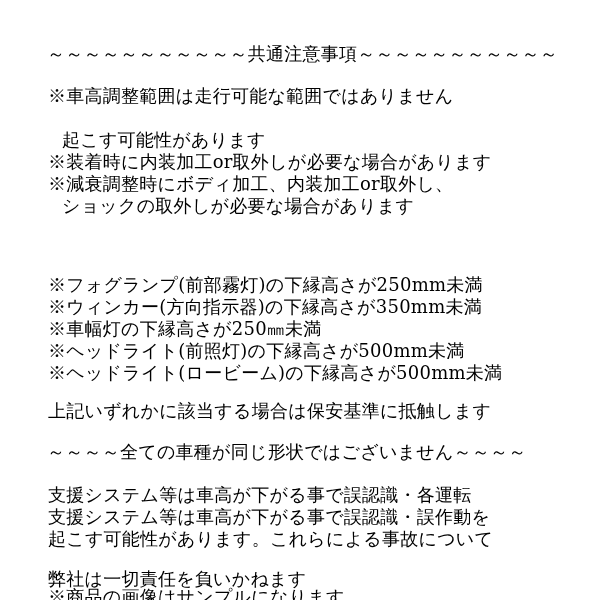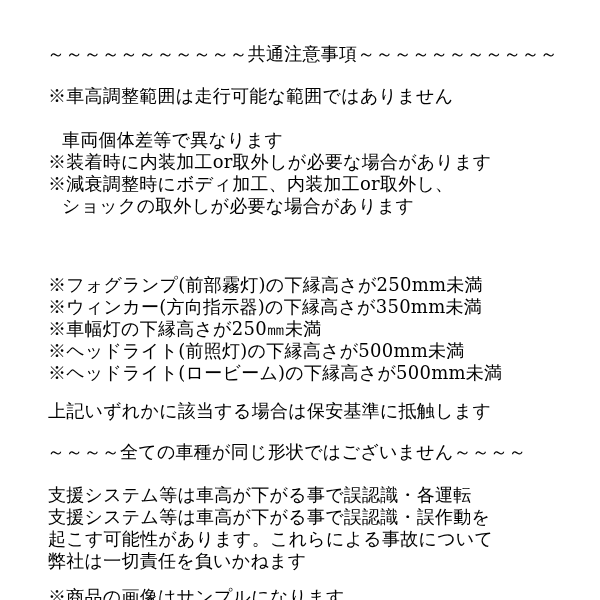--- a/index.html
+++ b/index.html
@@ -33,33 +33,33 @@
     left: 47px;
   }
 </style>
 </head>
 <body>
 
 <div class="page">
 
   <div class="line header" style="top:9px">～～～～～～～～～～～共通注意事項～～～～～～～～～～～</div>
   <div class="line" style="top:51px">※車高調整範囲は走行可能な範囲ではありません</div>
-  <div class="line indent" style="top:95px">車両個体差等で異なります</div>
+  <div class="line indent" style="top:95px">起こす可能性があります</div>
   <div class="line" style="top:117px">※装着時に内装加工or取外しが必要な場合があります</div>
   <div class="line" style="top:139px">※減衰調整時にボディ加工、内装加工or取外し、</div>
   <div class="line indent" style="top:161px">ショックの取外しが必要な場合があります</div>
 
   <div class="line" style="top:240px">※フォグランプ(前部霧灯)の下縁高さが250mm未満</div>
   <div class="line" style="top:262px">※ウィンカー(方向指示器)の下縁高さが350mm未満</div>
   <div class="line" style="top:284px">※車幅灯の下縁高さが250㎜未満</div>
   <div class="line" style="top:306px">※ヘッドライト(前照灯)の下縁高さが500mm未満</div>
   <div class="line" style="top:328px">※ヘッドライト(ロービーム)の下縁高さが500mm未満</div>
   <div class="line" style="top:366px">上記いずれかに該当する場合は保安基準に抵触します</div>
 
   <div class="line header" style="top:407px">～～～～全ての車種が同じ形状ではございません～～～～</div>
   <div class="line" style="top:450px">支援システム等は車高が下がる事で誤認識・各運転</div>
   <div class="line" style="top:472px">支援システム等は車高が下がる事で誤認識・誤作動を</div>
   <div class="line" style="top:494px">起こす可能性があります。これらによる事故について</div>
-  <div class="line" style="top:516px">弊社は一切責任を負いかねます</div>
+  <div class="line" style="top:534px">弊社は一切責任を負いかねます</div>
   <div class="line" style="top:552px">※商品の画像はサンプルになります</div>
   <div class="line indent" style="top:574px">全ての車種が同じ形状ではございません</div>
 
 </div>
 
 </body></html>

